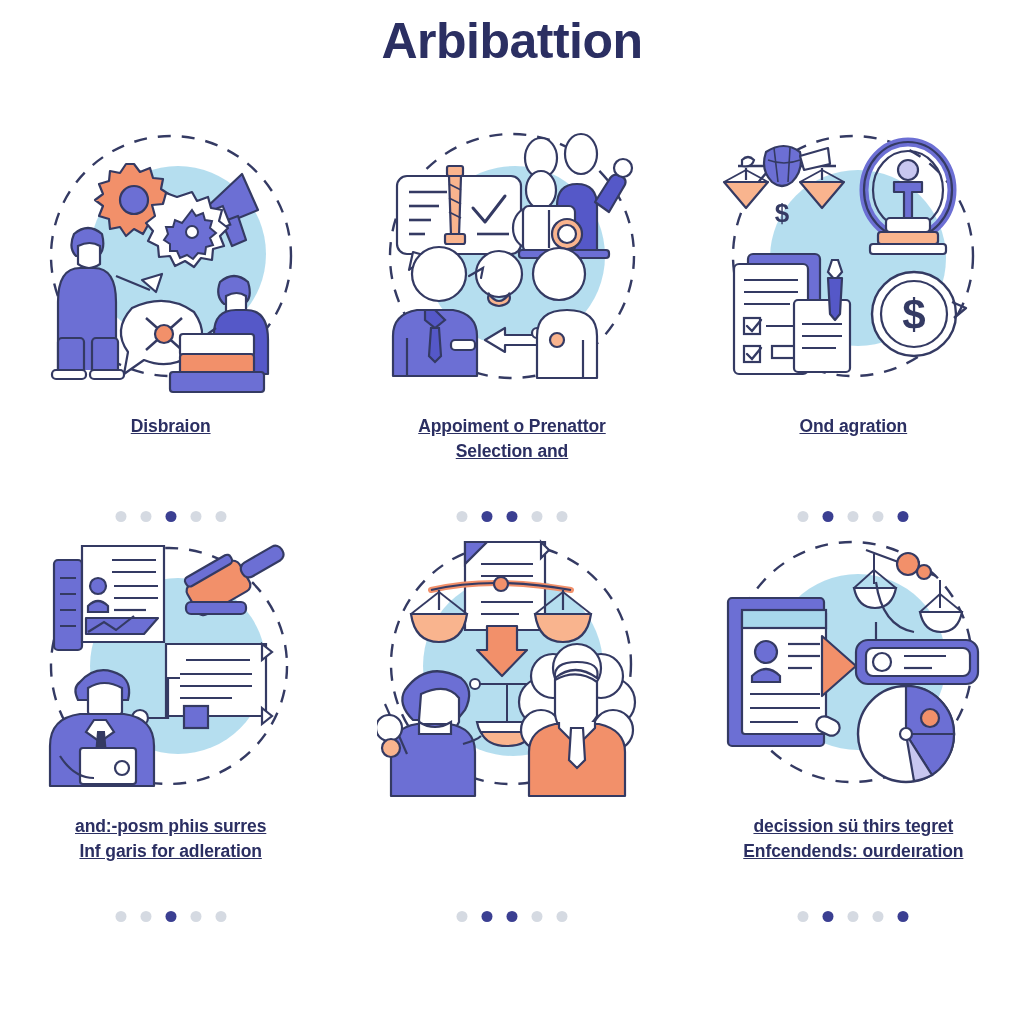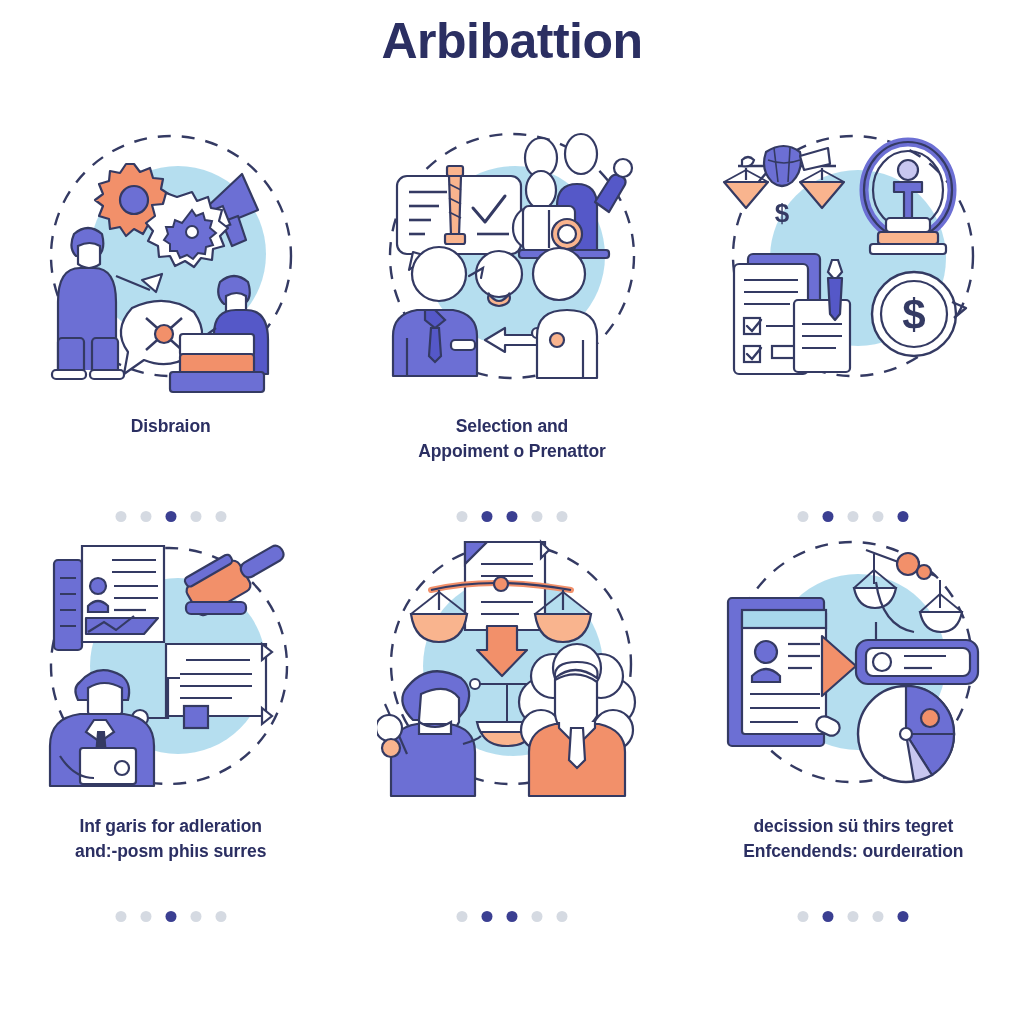--- a/index.html
+++ b/index.html
@@ -55,21 +55,21 @@
   .caption {
     margin-top: 18px;
     text-align: center;
     font-size: 17.5px;
     font-weight: bold;
     color: #2b2f62;
     line-height: 1.42;
     width: 270px;
     letter-spacing: -0.1px;
   }
-  .caption span { display: block; }
+  .caption span { display: block; text-decoration: underline; }
   .dots {
     position: absolute;
     bottom: 6px;
     left: 50%;
     transform: translateX(-50%);
     display: flex;
     gap: 14px;
   }
   .dot {
     width: 11px;
@@ -223,22 +223,22 @@
           </g>
 
           <g>
             <path d="M160 250 l0 -42 q0 -26 30 -26 q30 0 30 26 l0 42z" fill="#ffffff" stroke="#343a63" stroke-width="2.2" stroke-linejoin="round"></path>
             <circle cx="180" cy="212" r="7" fill="#f9b48e" stroke="#343a63" stroke-width="2.2"></circle>
             <line x1="206" y1="212" x2="206" y2="250" stroke="#343a63" stroke-width="2.2"></line>
           </g>
         </svg>
       </div>
       <div class="caption">
+        <span>Appoiment o Prenattor</span>
         <span>Selection and</span>
-        <span>Appoiment o Prenattor</span>
       </div>
       <div class="dots">
         <span class="dot"></span>
         <span class="dot on"></span>
         <span class="dot on"></span>
         <span class="dot"></span>
         <span class="dot"></span>
       </div>
     </div>
 
@@ -303,20 +303,21 @@
 
           <g>
             <circle cx="196" cy="186" r="42" fill="#ffffff" stroke="#343a63" stroke-width="2.4"></circle>
             <circle cx="196" cy="186" r="33" fill="#ffffff" stroke="#343a63" stroke-width="2.2"></circle>
             <text x="196" y="201" font-family="Liberation Sans, sans-serif" font-size="42" font-weight="bold" fill="#343a63" text-anchor="middle">$</text>
             <path d="M234 174 l14 6 -12 10" fill="none" stroke="#343a63" stroke-width="2.4" stroke-linejoin="round"></path>
           </g>
         </svg>
       </div>
       <div class="caption">
+        <span>Ond agration</span>
       </div>
       <div class="dots">
         <span class="dot"></span>
         <span class="dot on"></span>
         <span class="dot"></span>
         <span class="dot"></span>
         <span class="dot on"></span>
       </div>
     </div>
 
@@ -375,22 +376,22 @@
             <path d="M14 254 l0 -40 q0 -28 30 -32 l44 0 q30 4 30 32 l0 40z" fill="#6c6fd4" stroke="#343a63" stroke-width="2.2" stroke-linejoin="round"></path>
             <path d="M58 188 l12 0 8 12 -14 10 -14 -10z" fill="#ffffff" stroke="#343a63" stroke-width="2.2"></path>
             <path d="M62 200 l6 0 2 22 -5 6 -5 -6z" fill="#343a63" stroke="#343a63" stroke-width="2"></path>
             <rect x="44" y="216" width="56" height="36" rx="3" fill="#ffffff" stroke="#343a63" stroke-width="2.2"></rect>
             <path d="M24 224 q14 22 34 22" fill="none" stroke="#343a63" stroke-width="2.2"></path>
             <circle cx="86" cy="236" r="7" fill="#ffffff" stroke="#343a63" stroke-width="2.2"></circle>
           </g>
         </svg>
       </div>
       <div class="caption">
+        <span>and:-posm phiıs surres</span>
         <span>Inf garis for adleration</span>
-        <span>and:-posm phiıs surres</span>
       </div>
       <div class="dots">
         <span class="dot"></span>
         <span class="dot"></span>
         <span class="dot on"></span>
         <span class="dot"></span>
         <span class="dot"></span>
       </div>
     </div>
 

